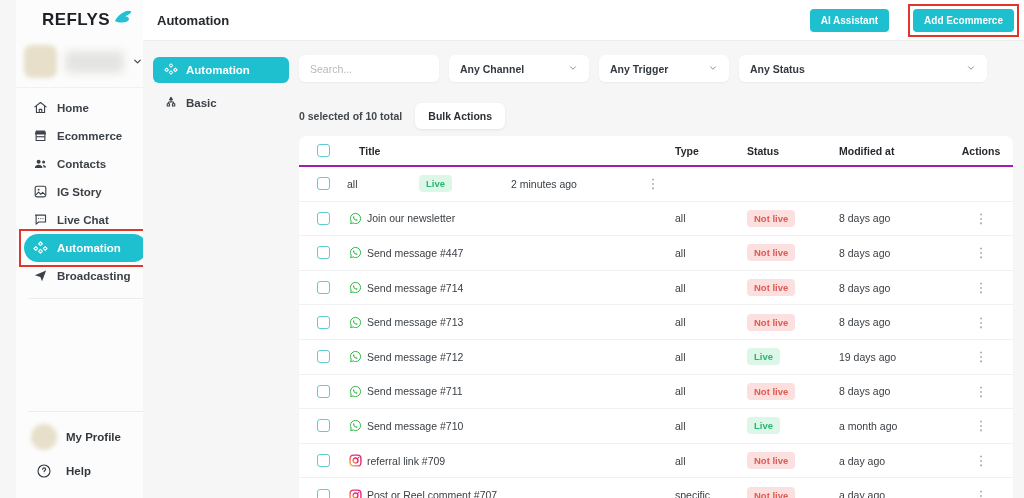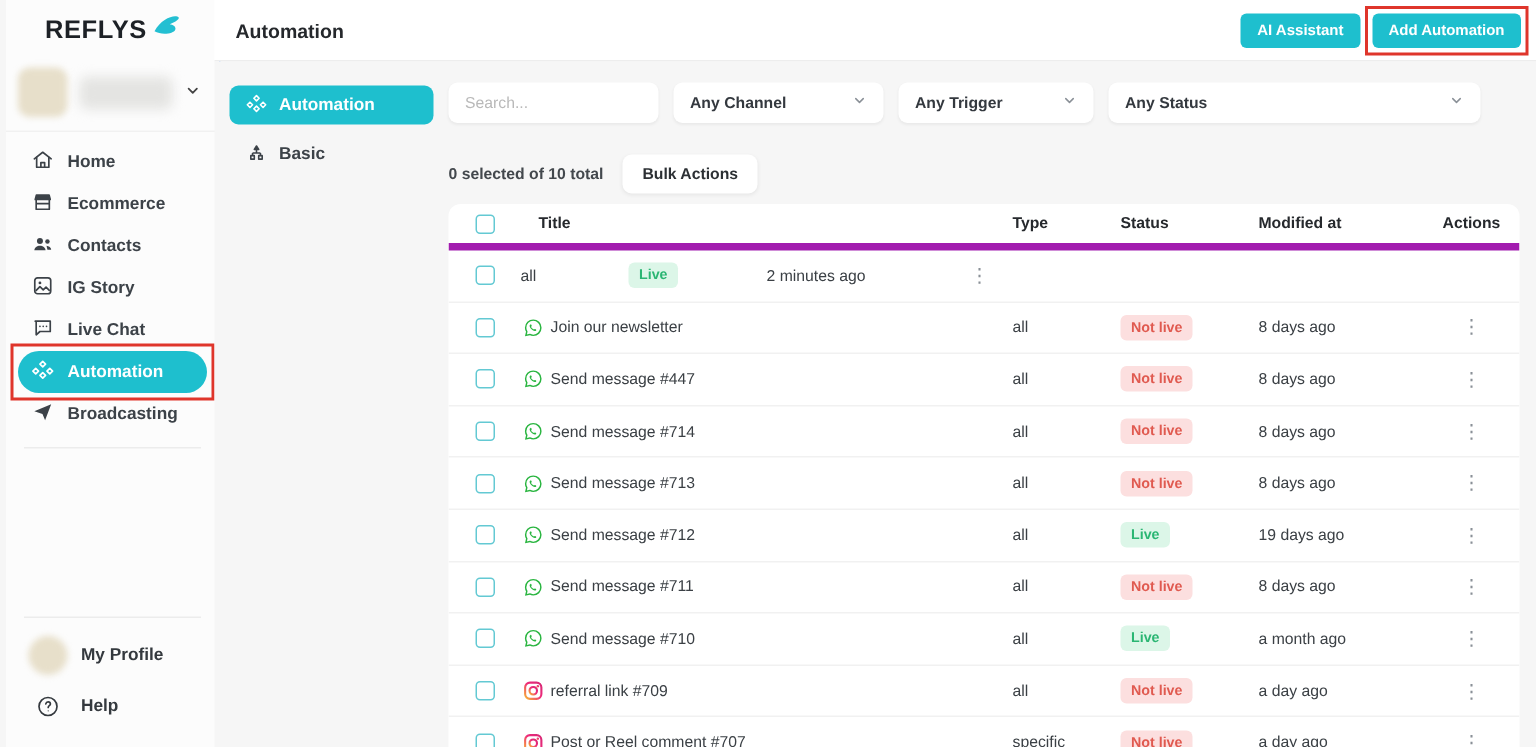--- a/index.html
+++ b/index.html
@@ -1,21 +1,21 @@
 <!DOCTYPE html>
 <html><head>
 <meta charset="utf-8">
 <style>
   * { margin:0; padding:0; box-sizing:border-box; }
   html,body { width:1024px; height:498px; }
   body { font-family:"Liberation Sans", sans-serif; background:#f6f6f6; overflow:hidden; position:relative; }
 
   
-  .sidebar { position:absolute; left:4px; top:0; bottom:0; width:143px; background:#fcfcfc;
-             border-right:1px solid #3b82f6; display:flex; flex-direction:column; }
+  .sidebar { position:absolute; left:16px; top:0; bottom:0; width:143px; background:#fcfcfc;
+             border-right:4px solid #3b82f6; display:flex; flex-direction:column; }
   .logo-row { height:40px; display:flex; align-items:center; padding-left:26px; gap:4px; }
   .logo-text { font-size:17px; font-weight:800; color:#1d2126; letter-spacing:.4px; }
   .profile { display:flex; align-items:center; gap:8px; padding:5px 8px 9px 8px; border-bottom:1px solid #f1f1f1; }
   .avatar-blur { width:33px; height:33px; border-radius:8px; background:#e7dfca; filter:blur(2px); flex:none; }
   .name-blur { width:64px; height:22px; border-radius:5px; background:#e4e4e2; filter:blur(4px); }
   .profile .chev { margin-left:auto; margin-right:4px; color:#444; }
 
   .menu { padding:6px 8px 0 8px; }
   .menu-item { display:flex; align-items:center; gap:9px; height:28px; padding:0 9px; border-radius:15px;
                font-size:11.5px; font-weight:600; color:#3c4248; cursor:pointer; }
@@ -28,21 +28,21 @@
   .foot { padding:0 8px 10px 8px; }
   .foot-item { display:flex; align-items:center; gap:9px; height:34px; padding:0 7px;
                font-size:11.5px; font-weight:600; color:#34393e; cursor:pointer; }
   .mini-avatar { width:26px; height:26px; border-radius:50%; background:#e7dfca; filter:blur(2px); flex:none; }
 
   
   .main { position:absolute; left:143px; top:0; right:0; bottom:0; }
   .topbar { height:41px; background:#fff; border-bottom:1px solid #ededed; display:flex; align-items:center;
             padding:0 10px 0 14px; }
   .topbar-title { font-size:13px; font-weight:700; color:#25282c; }
-  .topbar-actions { margin-left:auto; display:flex; gap:8px; align-items:center; }
+  .topbar-actions { margin-left:auto; display:flex; gap:24px; align-items:center; }
   .btn-teal { background:#1ebfce; color:#fff; border:none; font-family:inherit; font-size:10px; font-weight:700;
               border-radius:4px; padding:6px 11px; cursor:pointer; }
 
   
   .content { position:absolute; top:41px; left:0; right:0; bottom:0; background:#f6f6f6; }
   .subnav { position:absolute; left:10px; top:16px; width:136px; }
   .tab { display:flex; align-items:center; gap:8px; height:26px; padding:0 11px; border-radius:6px;
          font-size:11.5px; font-weight:600; color:#3c4248; margin-bottom:7px; cursor:pointer; }
   .tab.active { background:#1ebfce; color:#fff; }
 
@@ -58,21 +58,21 @@
   .chev-sm { color:#8a9097; }
 
   .selection { position:absolute; top:62px; left:0; display:flex; align-items:center; gap:13px; }
   .selection-text { font-size:10.5px; font-weight:600; color:#43484d; }
   .bulk-btn { background:#fff; border:none; font-family:inherit; border-radius:6px; padding:7px 13px;
               font-size:10.5px; font-weight:700; color:#2c3034; box-shadow:0 1px 3px rgba(0,0,0,.07); cursor:pointer; }
 
   
   .table-card { position:absolute; top:95px; left:0; width:714px; bottom:0; background:#fff;
                 border-radius:8px 8px 0 0; overflow:hidden; }
-  .thead { display:flex; align-items:center; height:31px; border-bottom:5px solid #a21caf;
+  .thead { display:flex; align-items:center; height:31px; border-bottom:2px solid #a21caf;
            font-size:10.5px; font-weight:700; color:#26292d; }
   .trow { display:flex; align-items:center; height:34.6px; border-bottom:1px solid #f1f1f1;
           font-size:10.5px; color:#3b4045; }
   .c-check { width:48px; display:flex; justify-content:center; }
   .c-title { flex:1; display:flex; align-items:center; gap:5px; padding-left:2px; }
   .thead .c-title { padding-left:12px; }
   .c-type { width:72px; }
   .c-status { width:92px; }
   .c-mod { width:110px; }
   .c-act { width:64px; text-align:center; }
@@ -189,21 +189,21 @@
       <span>Help</span>
     </div>
   </div>
 </aside>
 
 <div class="main">
   <div class="topbar">
     <span class="topbar-title">Automation</span>
     <div class="topbar-actions">
       <button class="btn-teal">AI Assistant</button>
-      <button class="btn-teal red-outline">Add Automation</button>
+      <button class="btn-teal red-outline">Add Ecommerce</button>
     </div>
   </div>
 
   <div class="content">
 
     <div class="subnav">
       <div class="tab active">
         <span><svg width="14" height="14" viewBox="0 0 24 24" fill="none" stroke="currentColor" stroke-width="1.8" stroke-linejoin="round">
               <path d="M12 3l3 3-3 3-3-3z"></path>
               <path d="M4.5 10.5l3 3-3 3-3-3z"></path>

